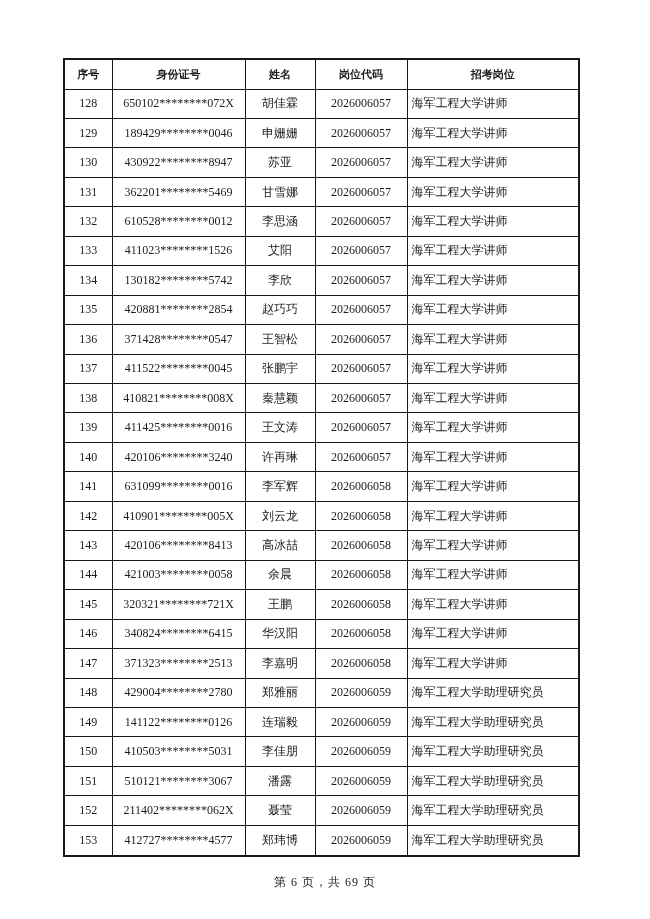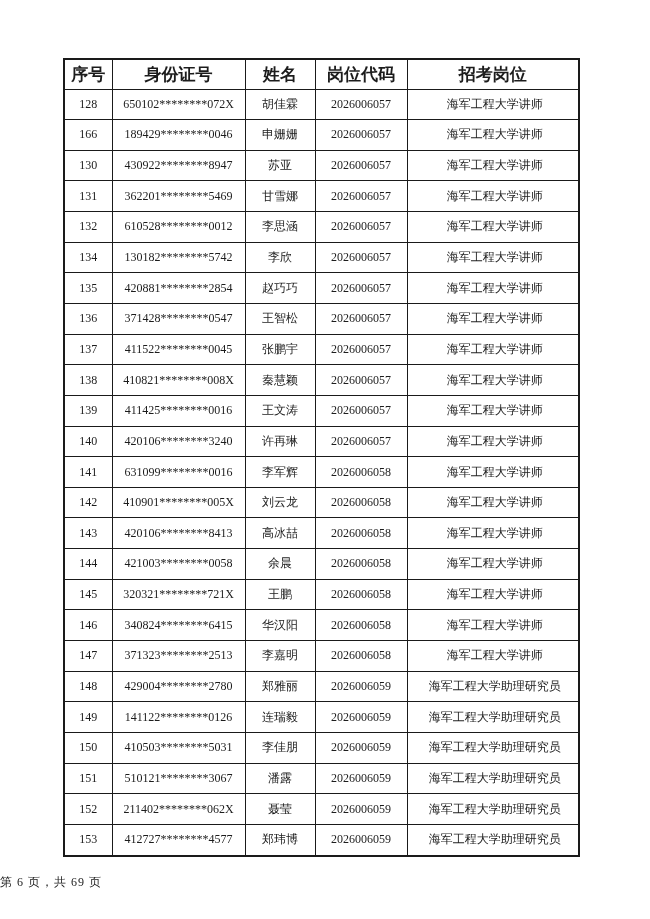--- a/index.html
+++ b/index.html
@@ -34,38 +34,38 @@
   table.roster th,
   table.roster td {
     border: 1px solid #1a1a1a;
     overflow: hidden;
     white-space: nowrap;
     vertical-align: middle;
     padding: 0;
   }
   table.roster th {
     font-weight: bold;
-    font-size: 17px;
+    font-size: 11px;
     height: 30px;
     text-align: center;
   }
   table.roster td {
     font-size: 12px;
     text-align: center;
   }
   table.roster td.col4 {
-    text-align: center;
+    text-align: left;
     padding-left: 4px;
   }
   .footer {
     position: absolute;
     left: 0;
     top: 874px;
     width: 650px;
-    text-align: left;
+    text-align: center;
     font-size: 12px;
     letter-spacing: 1px;
     color: #1c1c1c;
   }
 </style>
 </head>
 <body>
 
 <div class="page">
 
@@ -88,21 +88,21 @@
     </thead>
     <tbody>
         <tr>
           <td class="col0">128</td>
           <td class="col1">650102********072X</td>
           <td class="col2">胡佳霖</td>
           <td class="col3">2026006057</td>
           <td class="col4">海军工程大学讲师</td>
         </tr>
         <tr>
-          <td class="col0">166</td>
+          <td class="col0">129</td>
           <td class="col1">189429********0046</td>
           <td class="col2">申姗姗</td>
           <td class="col3">2026006057</td>
           <td class="col4">海军工程大学讲师</td>
         </tr>
         <tr>
           <td class="col0">130</td>
           <td class="col1">430922********8947</td>
           <td class="col2">苏亚</td>
           <td class="col3">2026006057</td>
@@ -116,20 +116,27 @@
           <td class="col4">海军工程大学讲师</td>
         </tr>
         <tr>
           <td class="col0">132</td>
           <td class="col1">610528********0012</td>
           <td class="col2">李思涵</td>
           <td class="col3">2026006057</td>
           <td class="col4">海军工程大学讲师</td>
         </tr>
         <tr>
+          <td class="col0">133</td>
+          <td class="col1">411023********1526</td>
+          <td class="col2">艾阳</td>
+          <td class="col3">2026006057</td>
+          <td class="col4">海军工程大学讲师</td>
+        </tr>
+        <tr>
           <td class="col0">134</td>
           <td class="col1">130182********5742</td>
           <td class="col2">李欣</td>
           <td class="col3">2026006057</td>
           <td class="col4">海军工程大学讲师</td>
         </tr>
         <tr>
           <td class="col0">135</td>
           <td class="col1">420881********2854</td>
           <td class="col2">赵巧巧</td>

